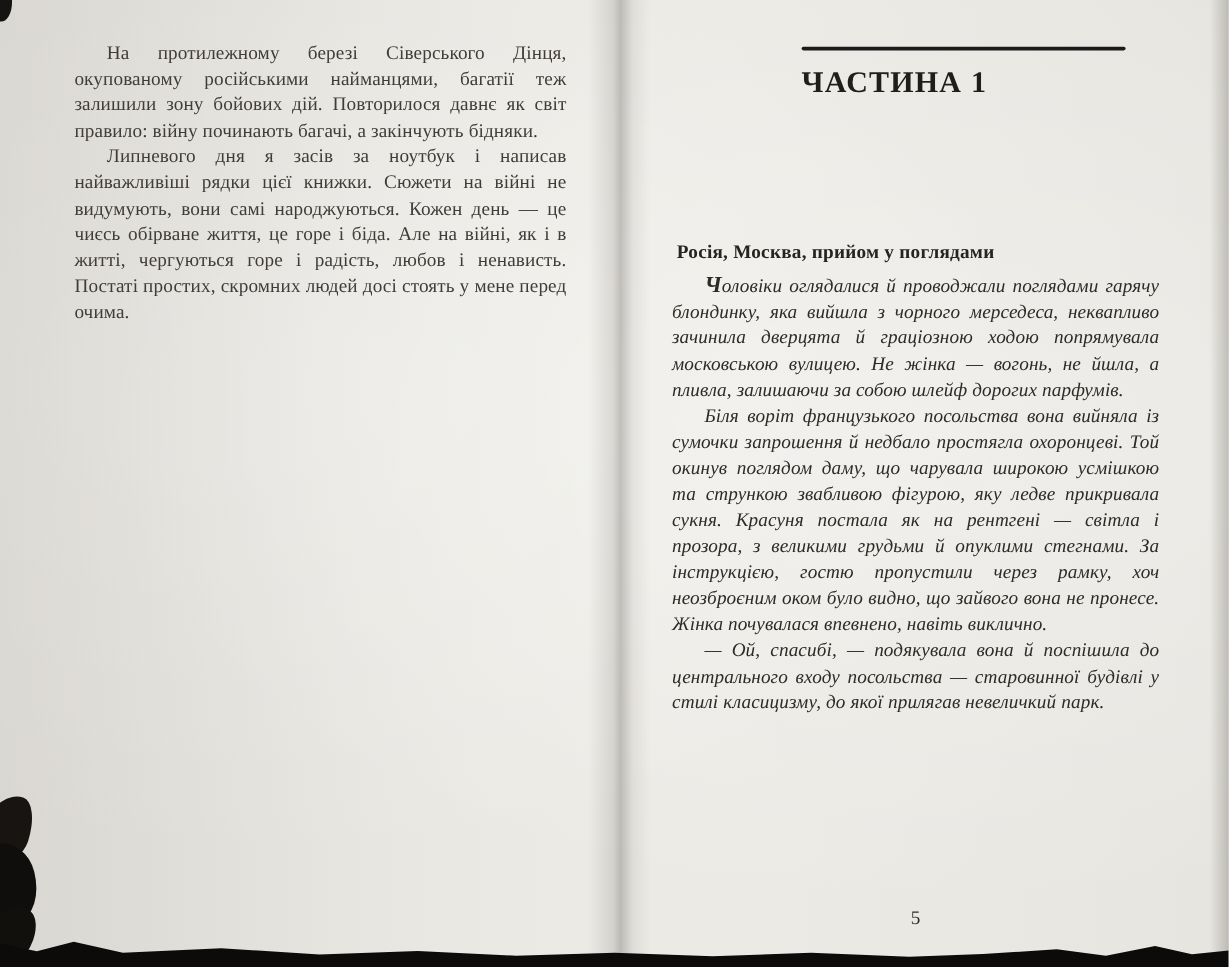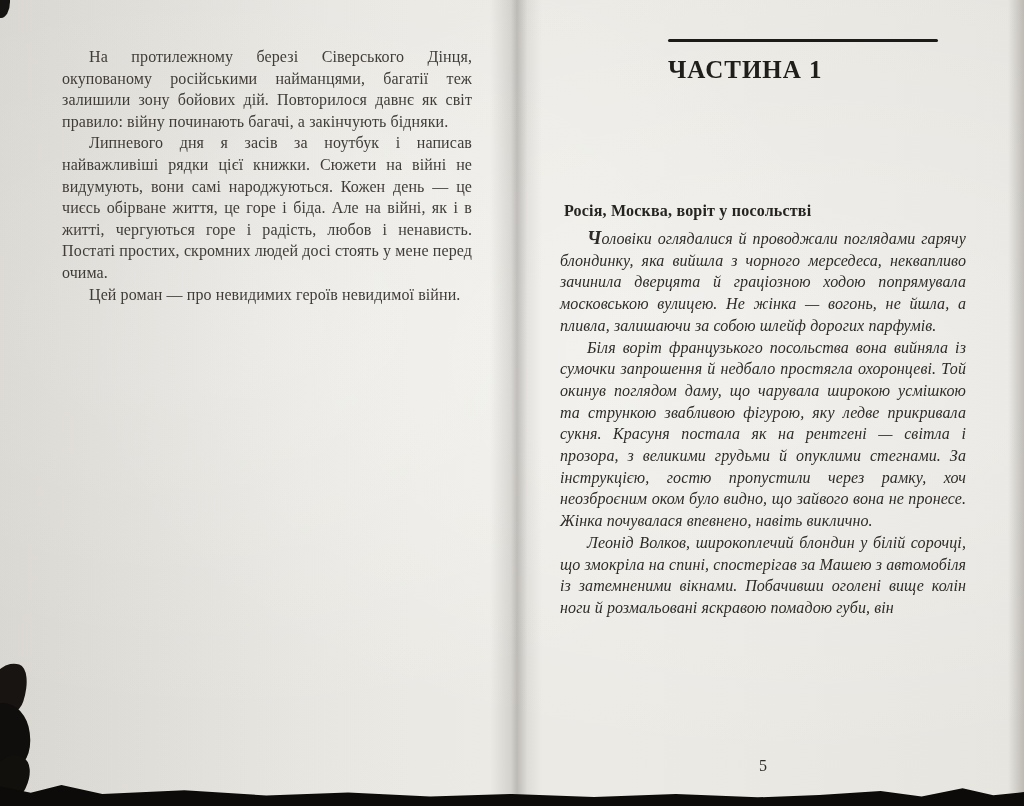--- a/index.html
+++ b/index.html
@@ -52,21 +52,20 @@
   
   .left-page-text {
     position: absolute;
     left: 62px; top: 34px;
     width: 410px;
     font-size: 16px;
     line-height: 21.6px;
     text-align: justify;
     color: #403d39;
     letter-spacing: 0.1px;
-    margin-top: 12px;
   }
   .left-page-text p,
   .right-page-body p {
     margin: 0;
     text-indent: 27px;
   }
 
   
   .part-rule {
     position: absolute;
@@ -156,31 +155,30 @@
 
 <div class="spread">
 
   <div class="left-tint"></div>
   <div class="gutter"></div>
   <div class="right-edge-shadow"></div>
 
   <div class="left-page-text">
     <p>На протилежному березі Сіверського Дінця, окупованому російськими найманцями, багатії теж залишили зону бойових дій. Повторилося давнє як світ правило: війну починають багачі, а закінчують бідняки.</p>
     <p>Липневого дня я засів за ноутбук і написав найважливіші рядки цієї книжки. Сюжети на війні не видумують, вони самі народжуються. Кожен день — це чиєсь обірване життя, це горе і біда. Але на війні, як і в житті, чергуються горе і радість, любов і ненависть. Постаті простих, скромних людей досі стоять у мене перед очима.</p>
-    <p>Цей роман — про невидимих героїв невидимої війни.</p>
   </div>
 
   <div class="part-rule"></div>
   <div class="part-heading">ЧАСТИНА 1</div>
-  <div class="section-heading">Росія, Москва, воріт у посольстві</div>
+  <div class="section-heading">Росія, Москва, прийом у поглядами</div>
 
   <div class="right-page-body">
     <p><span class="lead-initial">Ч</span><span>оловіки оглядалися й проводжали поглядами гарячу блондинку, яка вийшла з чорного мерседеса, неквапливо зачинила дверцята й граціозною ходою попрямувала московською вулицею. Не жінка — вогонь, не йшла, а пливла, залишаючи за собою шлейф дорогих парфумів.</span></p>
     <p>Біля воріт французького посольства вона вийняла із сумочки запрошення й недбало простягла охоронцеві. Той окинув поглядом даму, що чарувала широкою усмішкою та стрункою звабливою фігурою, яку ледве прикривала сукня. Красуня постала як на рентгені — світла і прозора, з великими грудьми й опуклими стегнами. За інструкцією, гостю пропустили через рамку, хоч неозброєним оком було видно, що зайвого вона не пронесе. Жінка почувалася впевнено, навіть виклично.</p>
-    <p>Леонід Волков, широкоплечий блондин у білій сорочці, що змокріла на спині, спостерігав за Машею з автомобіля із затемненими вікнами. Побачивши оголені вище колін ноги й розмальовані яскравою помадою губи, він</p>
+    <p>— Ой, спасибі, — подякувала вона й поспішила до центрального входу посольства — старовинної будівлі у стилі класицизму, до якої прилягав невеличкий парк.</p>
   </div>
 
   <div class="page-number">5</div>
 
   <div class="artifact corner-mark"></div>
   <div class="artifact blob-a"></div>
   <div class="artifact blob-b"></div>
   <div class="artifact blob-c"></div>
   <div class="artifact bottom-bar"></div>
 

